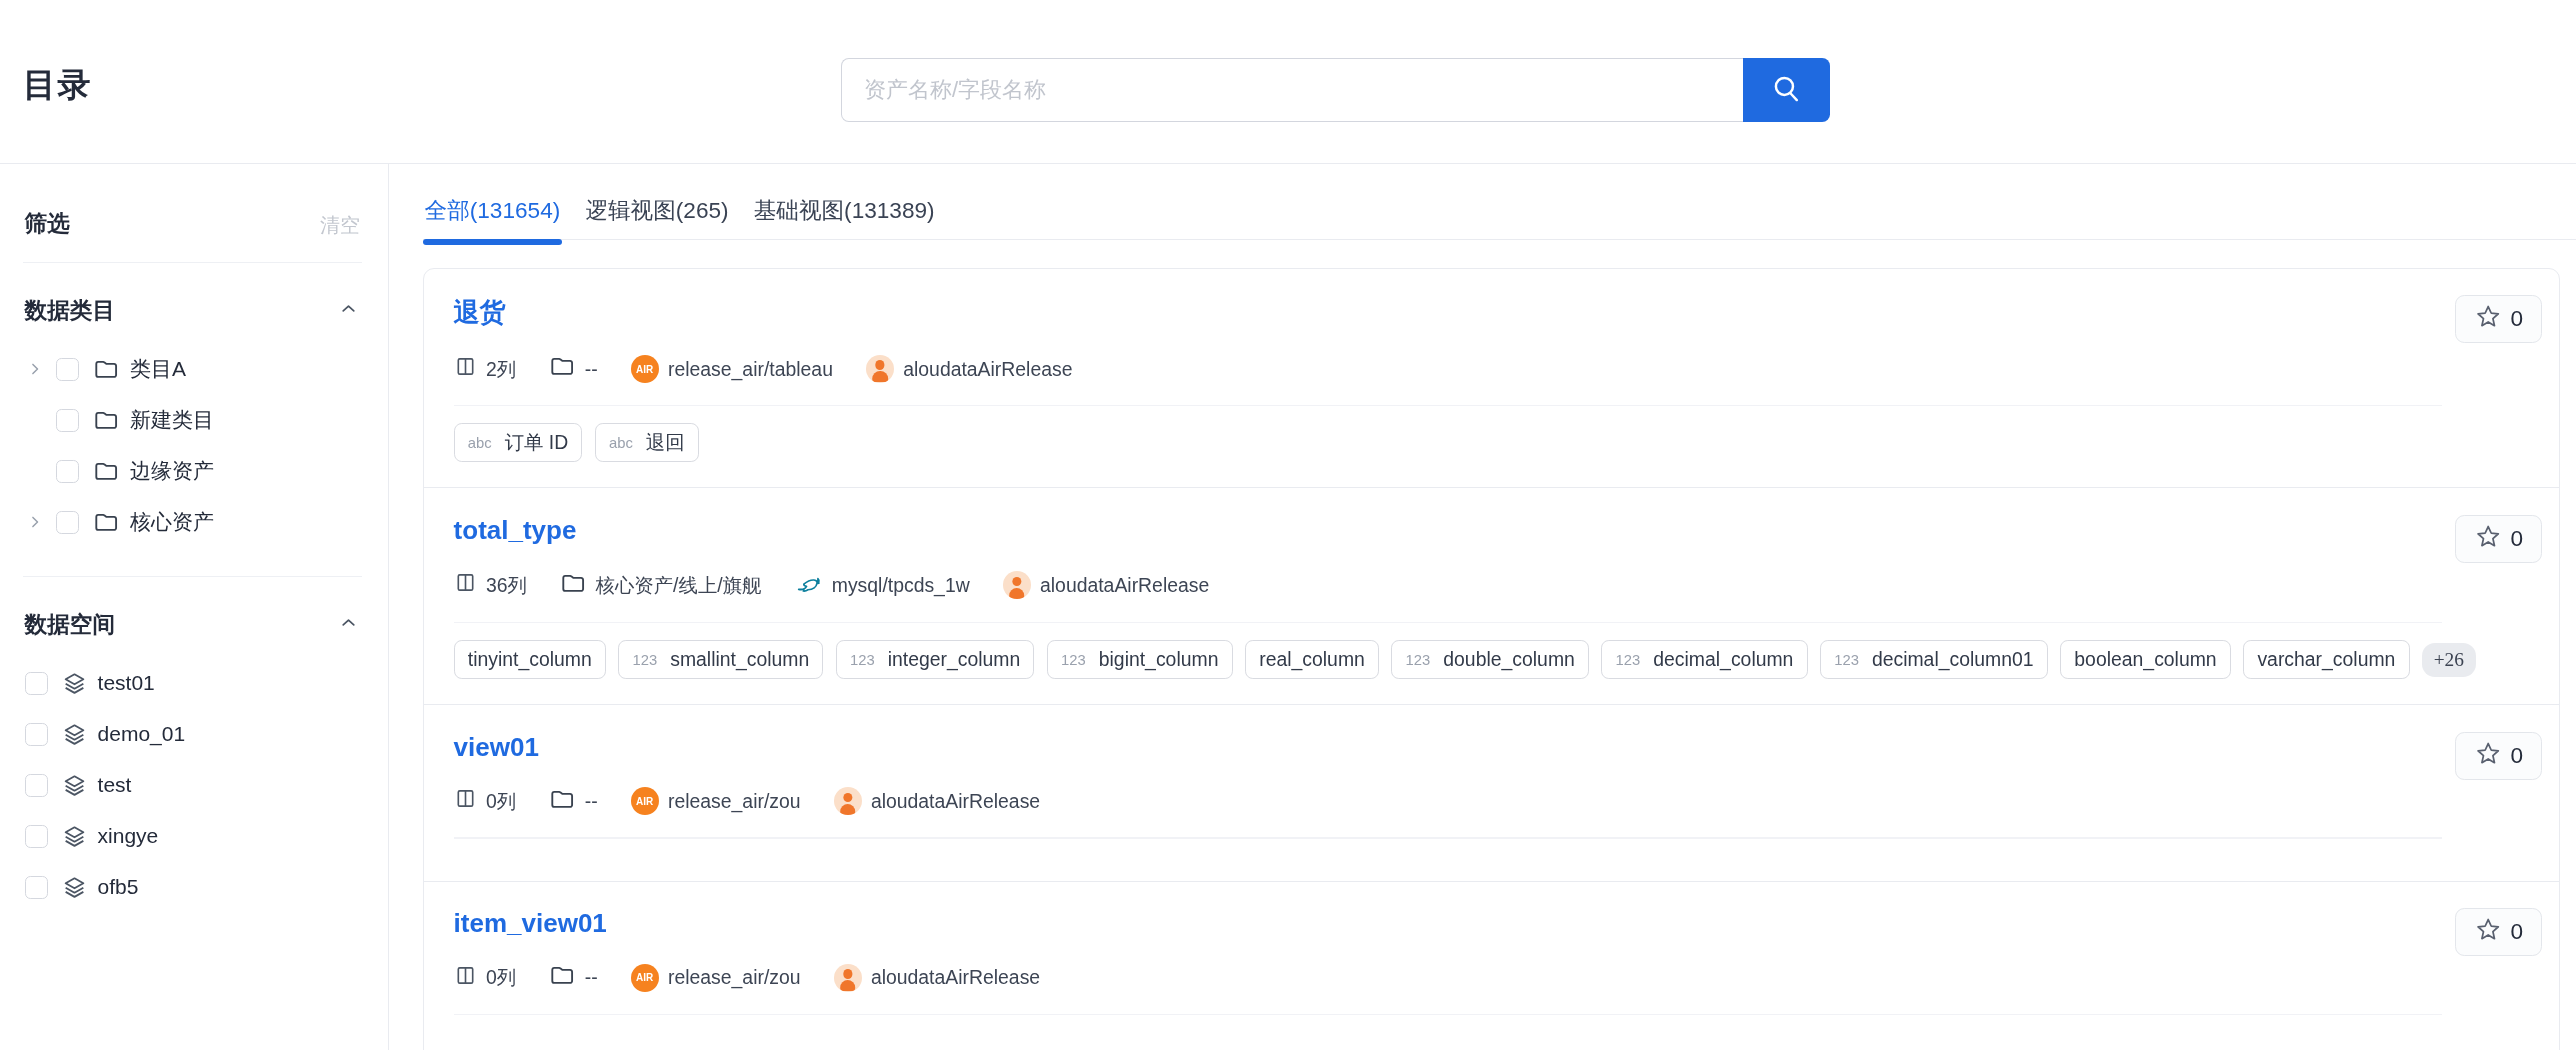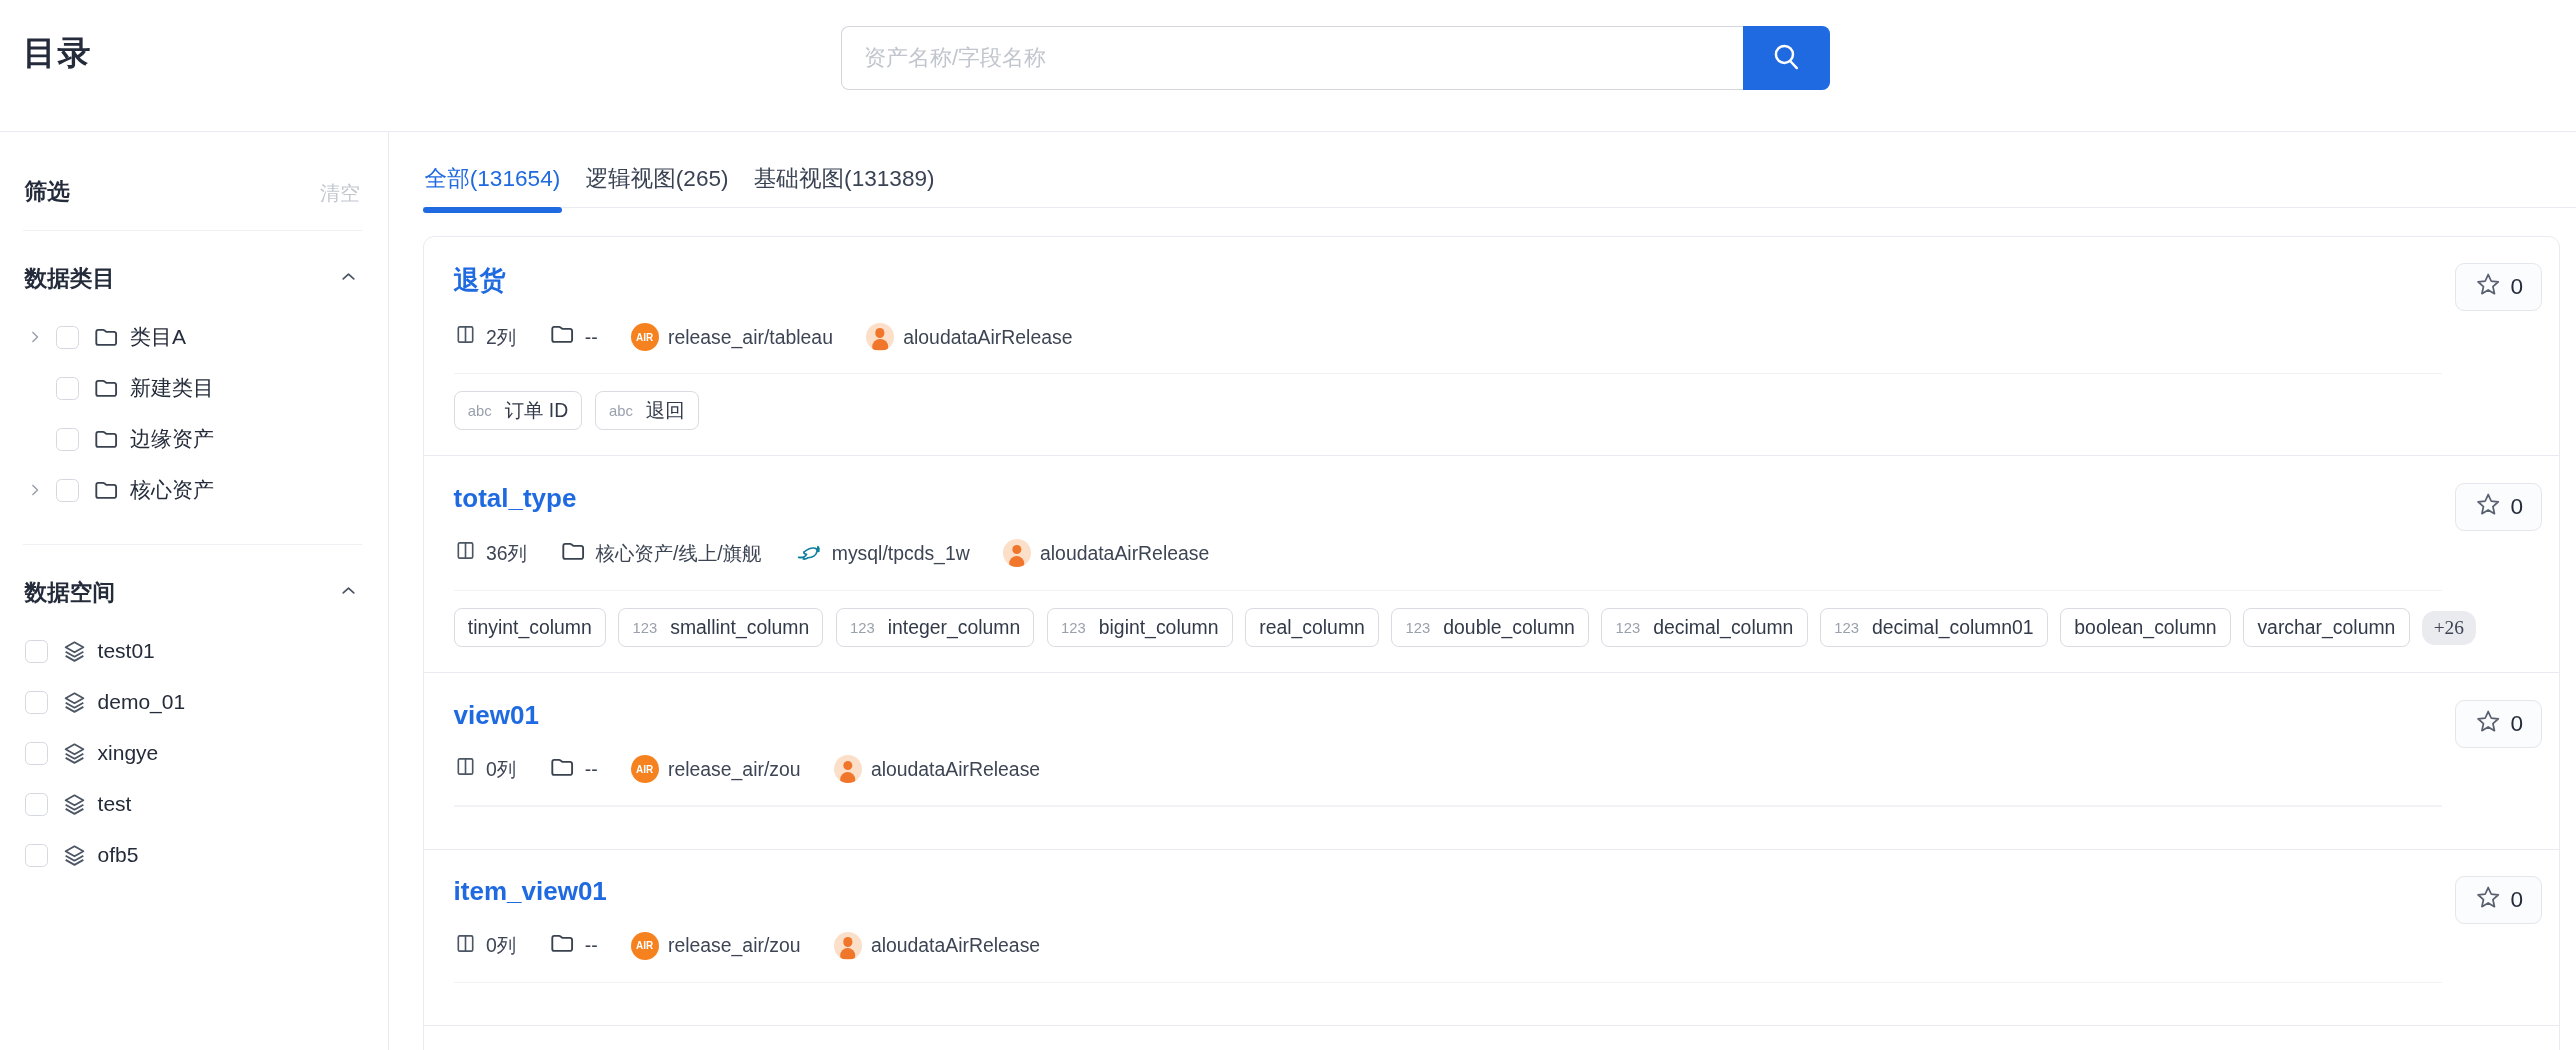--- a/index.html
+++ b/index.html
@@ -1,20 +1,20 @@
 <!DOCTYPE html>
 <html style="font-size:12.4px"><head>
 <meta charset="utf-8">
 <style>
   * { margin:0; padding:0; box-sizing:border-box; }
   html,body { width:2576px; height:1050px; overflow:hidden; background:#fff;
     font-family:"Liberation Sans","DejaVu Sans",sans-serif; color:#242b3a; }
 
   
-  .header { position:relative; height:132px; border-bottom:1.6px solid #e9ebf0; background:#fff; }
+  .header { position:relative; height:132px; border-bottom:1.6px solid #e9ebf0; background:#fff;margin-top:32px; }
   .page-title { position:absolute; left:23px; top:31px; font-size:33px; font-weight:700; letter-spacing:1.6px; }
   .search-bar { position:absolute; left:841px; top:26.4px; width:989px; height:64px; display:flex; }
   .search-input { flex:1; border:1.6px solid #d3d6de; border-right:none; border-radius:7.8px 0 0 7.8px;
     font-size:22px; padding:0 22px; color:#242b3a; outline:none;
     font-family:"Liberation Sans","DejaVu Sans",sans-serif; }
   .search-input::placeholder { color:#c1c5cd; }
   .search-btn { width:87px; background:#1f6ae0; border:none; border-radius:0 7.8px 7.8px 0;
     display:flex; align-items:center; justify-content:center; cursor:pointer; }
 
   
@@ -190,32 +190,32 @@
       </div>
             <div class="side-item">
         <span class="cb"></span>
         <span class="icon">
                 <svg width="25" height="25" viewBox="0 0 24 24" fill="none" stroke="#4b5563" stroke-width="1.7" stroke-linejoin="round">
                   <path d="M12 3.2 20.5 8 12 12.8 3.5 8z"></path>
                   <path d="M3.5 12.2 12 17l8.5-4.8"></path>
                   <path d="M3.5 16.2 12 21l8.5-4.8"></path>
                 </svg>
               </span>
-        <span>xingye</span>
+        <span>test</span>
       </div>
             <div class="side-item">
         <span class="cb"></span>
         <span class="icon">
                 <svg width="25" height="25" viewBox="0 0 24 24" fill="none" stroke="#4b5563" stroke-width="1.7" stroke-linejoin="round">
                   <path d="M12 3.2 20.5 8 12 12.8 3.5 8z"></path>
                   <path d="M3.5 12.2 12 17l8.5-4.8"></path>
                   <path d="M3.5 16.2 12 21l8.5-4.8"></path>
                 </svg>
               </span>
-        <span>test</span>
+        <span>xingye</span>
       </div>
             <div class="side-item">
         <span class="cb"></span>
         <span class="icon">
                 <svg width="25" height="25" viewBox="0 0 24 24" fill="none" stroke="#4b5563" stroke-width="1.7" stroke-linejoin="round">
                   <path d="M12 3.2 20.5 8 12 12.8 3.5 8z"></path>
                   <path d="M3.5 12.2 12 17l8.5-4.8"></path>
                   <path d="M3.5 16.2 12 21l8.5-4.8"></path>
                 </svg>
               </span>

